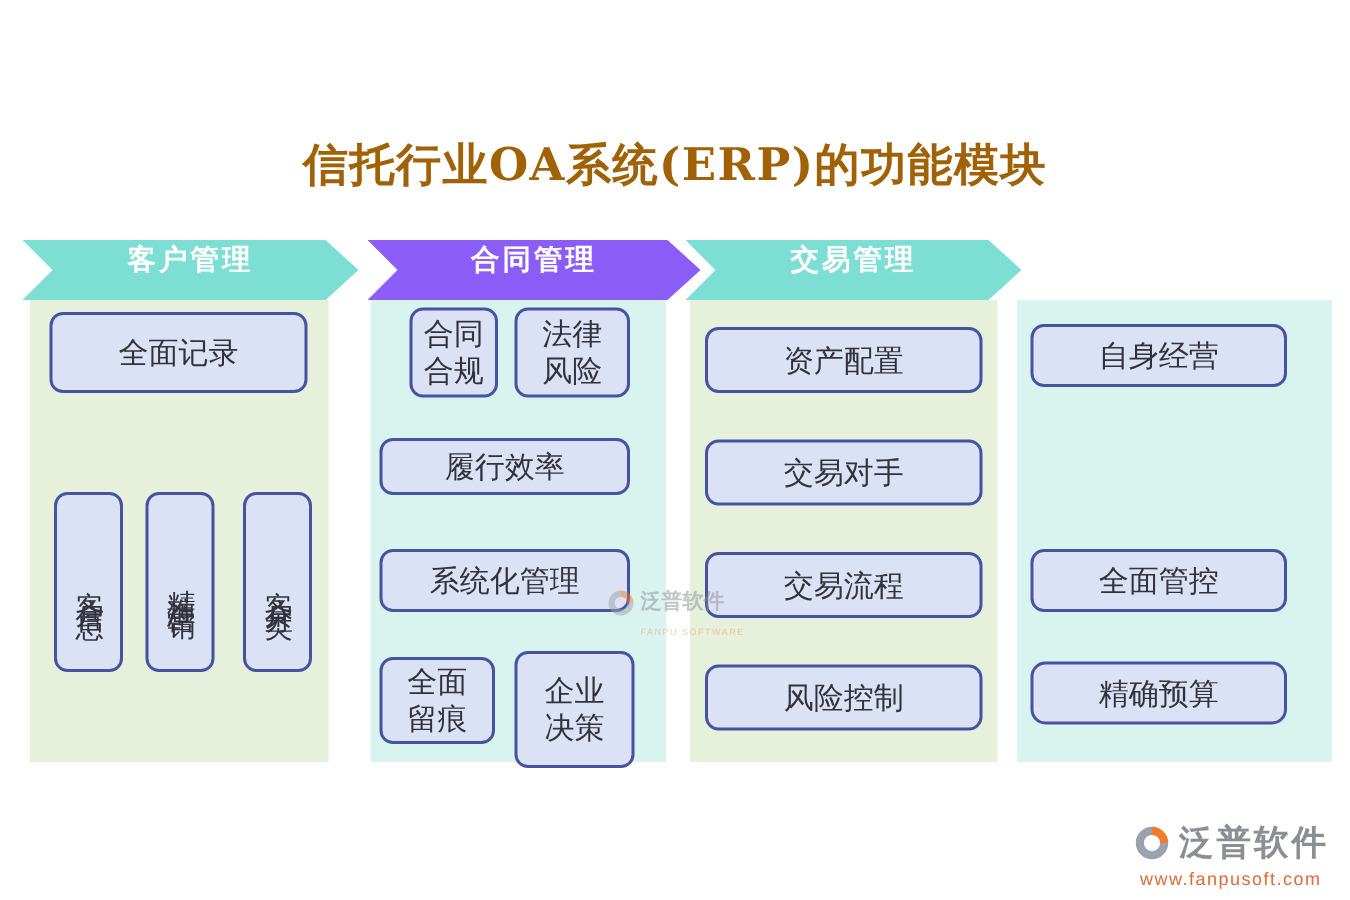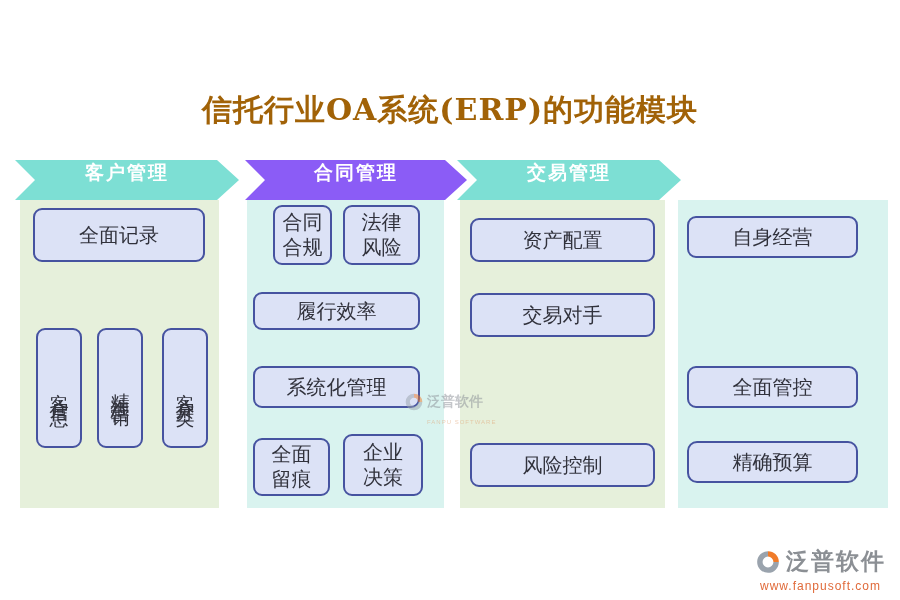--- a/index.html
+++ b/index.html
@@ -76,29 +76,30 @@
     </span>
   </div>
   <div class="box" style="left:253px;top:292px;width:167px;height:38px;">履行效率</div>
   <div class="box" style="left:253px;top:366px;width:167px;height:42px;">系统化管理</div>
   <div class="box" style="left:253px;top:438px;width:77px;height:58px;">
     <span>
       <span class="l2">全面</span>
       <span class="l2">留痕</span>
     </span>
   </div>
-  <div class="box" style="left:343px;top:434px;width:80px;height:62px;text-align:center;">
+  <div class="box" style="left:343px;top:434px;width:80px;height:78px;text-align:center;">
     <span>
       <span class="l2">企业</span>
       <span class="l2">决策</span>
     </span>
   </div>
 
   <div class="box" style="left:470px;top:218px;width:185px;height:44px;">资产配置</div>
   <div class="box" style="left:470px;top:293px;width:185px;height:44px;">交易对手</div>
+  <div class="box" style="left:470px;top:368px;width:185px;height:44px;">交易流程</div>
   <div class="box" style="left:470px;top:443px;width:185px;height:44px;">风险控制</div>
 
   <div class="box" style="left:687px;top:216px;width:171px;height:42px;">自身经营</div>
   <div class="box" style="left:687px;top:366px;width:171px;height:42px;">全面管控</div>
   <div class="box" style="left:687px;top:441px;width:171px;height:42px;border-radius:10px;">精确预算</div>
 
   <div class="wm">
     <svg class="mark" viewBox="0 0 24 24">
       <path d="M12 2 A10 10 0 1 0 22 12 L17 12 A5 5 0 1 1 12 7 Z" fill="#9aa3ad"></path>
       <path d="M12 2 A10 10 0 0 1 22 12 L17 12 A5 5 0 0 0 12 7 Z" fill="#f07b29"></path>

